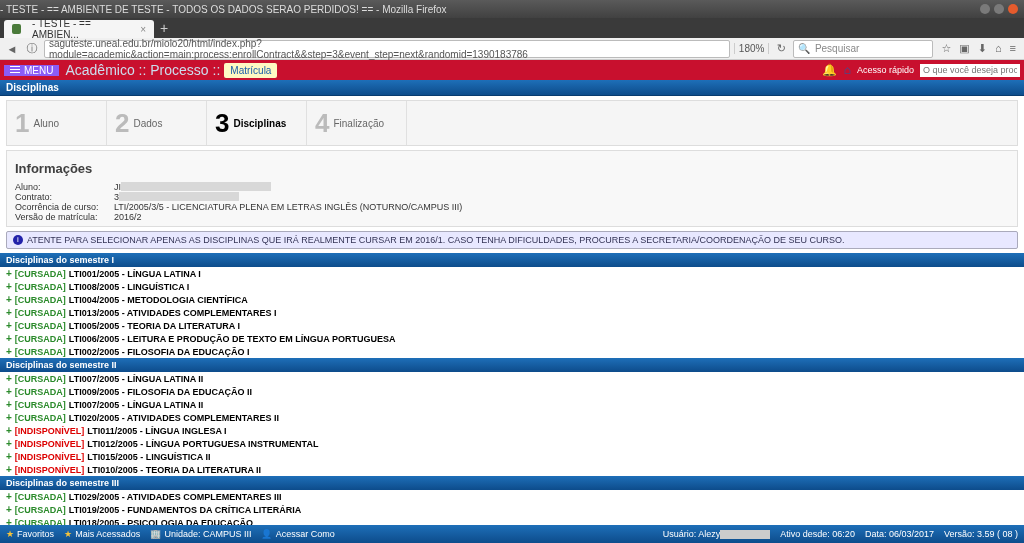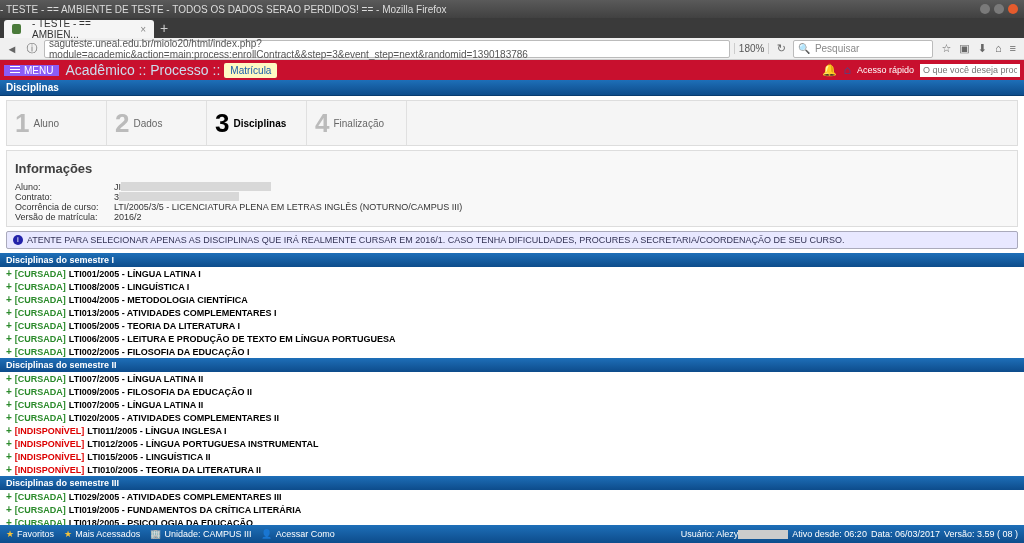--- a/index.html
+++ b/index.html
@@ -59,21 +59,21 @@
 .sembar{background:linear-gradient(#1e6fb8,#0d4c8b);color:#fff;font-weight:bold;font-size:9px;padding:2px 6px;}
 .disc{font-size:9px;padding:1px 6px;display:flex;align-items:center;gap:3px;}
 .plus{color:#2a8a2a;font-weight:bold;font-size:10px;}
 .tag-cursada{color:#2a8a2a;font-weight:bold;}
 .tag-indisp{color:#d00;font-weight:bold;}
 .disc .code{color:#000;font-weight:bold;}
 
 .statusbar{position:absolute;bottom:0;left:0;right:0;height:18px;background:linear-gradient(#1e6fb8,#0d4c8b);color:#fff;font-size:9px;display:flex;align-items:center;padding:0 6px;gap:10px;}
 .sb-item{display:flex;align-items:center;gap:3px;}
 .star{color:#f5c33b;}
-.sb-right{margin-left:auto;display:flex;gap:4px;}
+.sb-right{margin-left:auto;display:flex;gap:10px;}
 </style>
 </head>
 <body>
 
 <div class="titlebar">
   <span class="title">- TESTE - == AMBIENTE DE TESTE - TODOS OS DADOS SERAO PERDIDOS! == - Mozilla Firefox</span>
   <span class="winbtns">
     <span class="winbtn wb1"></span>
     <span class="winbtn wb2"></span>
     <span class="winbtn wb3"></span>

